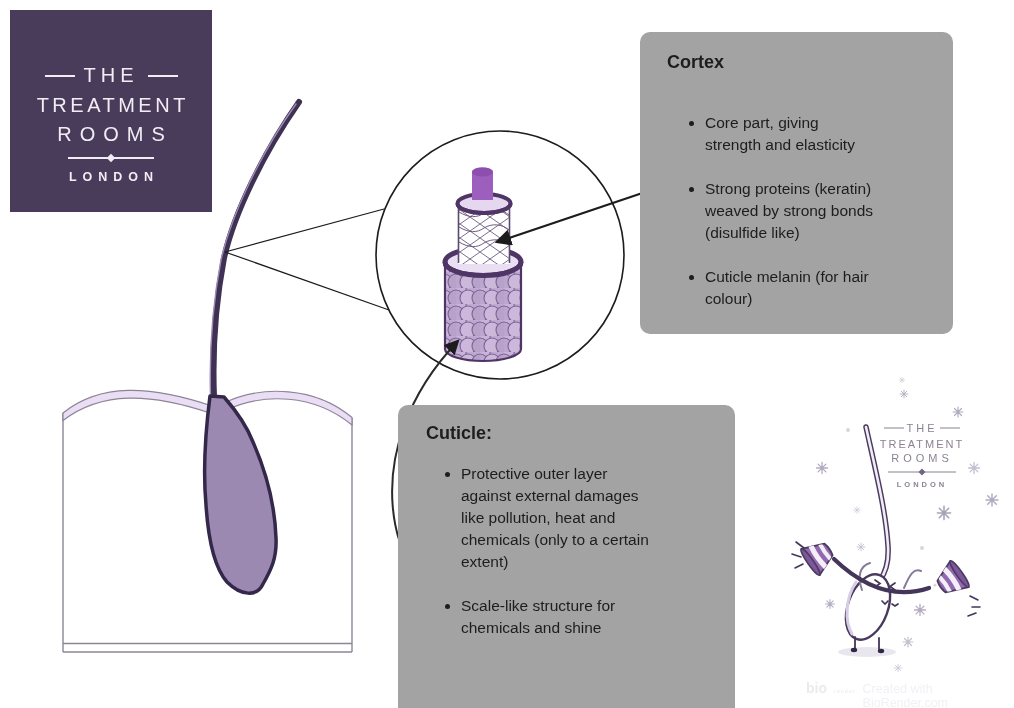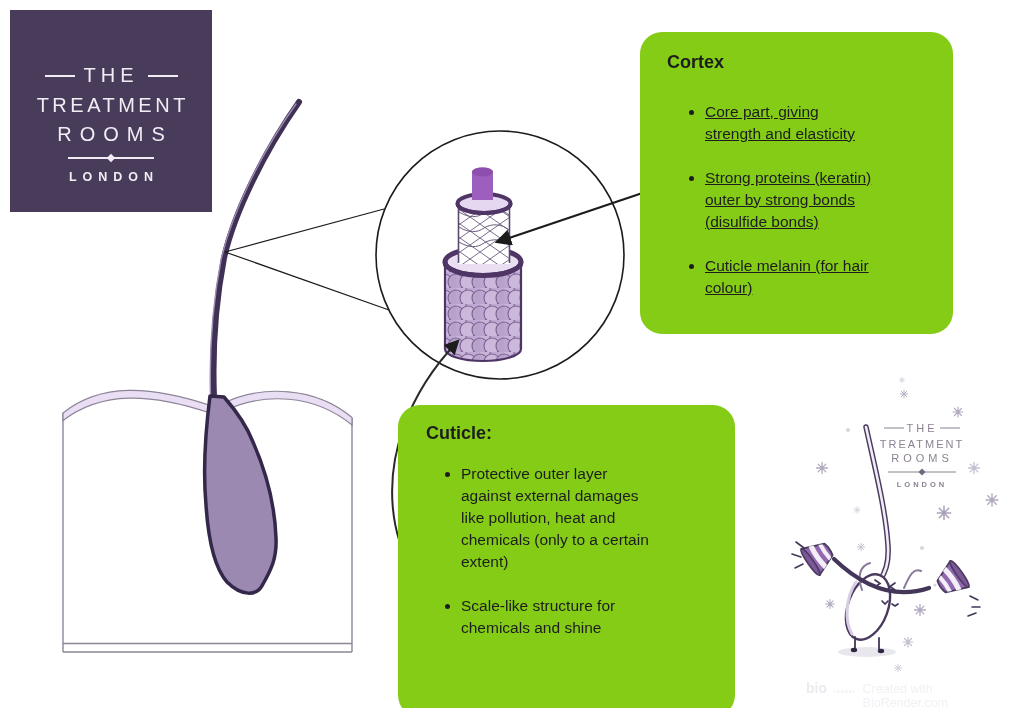--- a/index.html
+++ b/index.html
@@ -15,27 +15,27 @@
   .logo-the .dash{width:30px;height:2px;background:#f2edf5;}
   .logo-the span[data-bind]{text-indent:0;}
   .logo-treatment{margin-top:7px;font-size:20px;letter-spacing:3.5px;text-indent:3.5px;}
   .logo-rooms{margin-top:6px;font-size:20px;letter-spacing:8px;text-indent:8px;}
   .logo-divider{position:relative;margin-top:11px;width:86px;height:1.5px;background:#f2edf5;}
   .logo-divider::after{content:"";position:absolute;left:50%;top:50%;width:6px;height:6px;
             background:#f2edf5;transform:translate(-50%,-50%) rotate(45deg);}
   .logo-london{margin-top:11px;font-size:12.5px;font-weight:bold;letter-spacing:6px;text-indent:6px;}
 
   
-  .infobox{position:absolute;background:#84cc16;border-radius:22px;color:#1d1d1f;}
+  .infobox{position:absolute;background:#a3a3a3;border-radius:10px;color:#1d1d1f;}
   .infobox h2{margin:0;font-size:18px;font-weight:bold;line-height:1.25;}
   .infobox ul{margin:0;padding:0;list-style:disc outside;}
   .infobox li{line-height:1.42;font-size:15.5px;}
   #cortex-box{left:640px;top:32px;width:313px;height:302px;}
   #cortex-box h2{padding:19px 0 0 27px;}
-  #cortex-box ul{margin-top:27px;text-decoration:underline;}
+  #cortex-box ul{margin-top:38px;}
   #cortex-box li{margin-left:65px;width:172px;margin-bottom:22px;}
   #cuticle-box{left:398px;top:405px;width:337px;height:312px;}
   #cuticle-box h2{padding:17px 0 0 28px;}
   #cuticle-box ul{margin-top:18px;}
   #cuticle-box li{margin-left:63px;width:200px;margin-bottom:22px;}
 
   
   .watermark{position:absolute;left:806px;top:681px;display:flex;align-items:baseline;gap:7px;}
   .wm-logo{font-size:14px;font-weight:bold;color:#eceaf0;line-height:1;}
   .wm-sub{font-size:5px;font-weight:bold;color:#efedf2;letter-spacing:1px;}
@@ -194,21 +194,21 @@
     <div class="logo-treatment" data-bind="brand_logo.line2">TREATMENT</div>
     <div class="logo-rooms" data-bind="brand_logo.line3">ROOMS</div>
     <div class="logo-divider"></div>
     <div class="logo-london" data-bind="brand_logo.city">LONDON</div>
   </div>
 
   <div class="infobox" id="cortex-box">
     <h2 data-bind="cortex_box.title">Cortex</h2>
     <ul>
       <li data-bind="cortex_box.bullets.0">Core part, giving strength and elasticity</li>
-      <li data-bind="cortex_box.bullets.1">Strong proteins (keratin) outer by strong bonds (disulfide bonds)</li>
+      <li data-bind="cortex_box.bullets.1">Strong proteins (keratin) weaved by strong bonds (disulfide like)</li>
       <li data-bind="cortex_box.bullets.2">Cuticle melanin (for hair colour)</li>
     </ul>
   </div>
 
   <div class="infobox" id="cuticle-box">
     <h2 data-bind="cuticle_box.title">Cuticle:</h2>
     <ul>
       <li data-bind="cuticle_box.bullets.0">Protective outer layer against external damages like pollution, heat and chemicals (only to a certain extent)</li>
       <li data-bind="cuticle_box.bullets.1">Scale-like structure for chemicals and shine</li>
     </ul>

